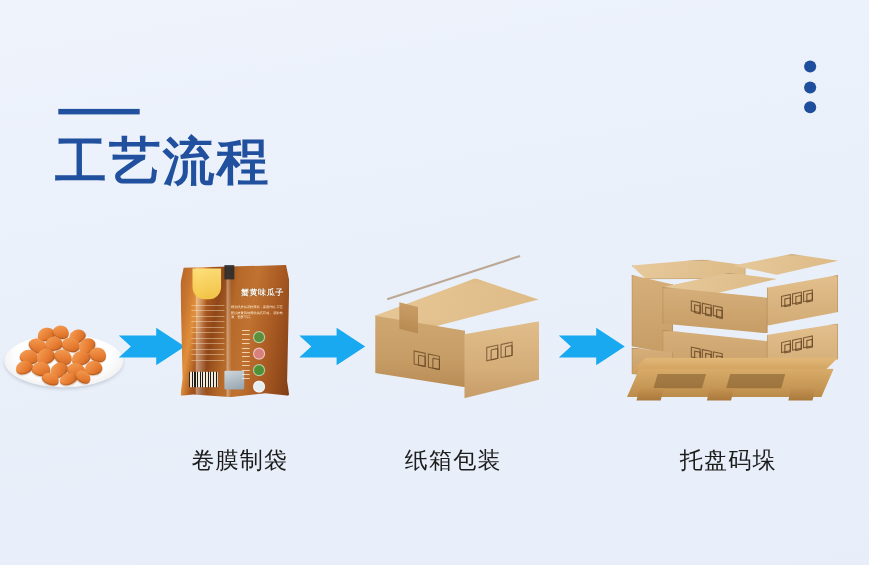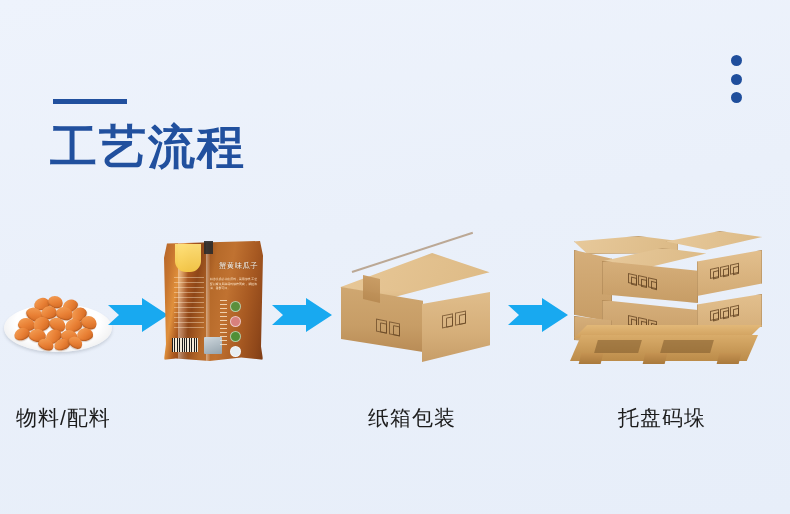--- a/index.html
+++ b/index.html
@@ -128,20 +128,21 @@
   }
   .bag-shine {
     position: absolute; left: 14%; top: 0; width: 10px; height: 100%;
     background: linear-gradient(90deg, rgba(255,255,255,.40), rgba(255,255,255,0));
   }
   .bag-title {
     position: absolute; right: 5px; top: 20px;
     font-size: 7.4px; color: #fff7ec; letter-spacing: .4px;
     text-shadow: 0 0 1px rgba(0,0,0,.5);
     white-space: nowrap;
+    font-weight: bold;
   }
   .bag-sub {
     position: absolute; right: 5px; top: 36px; width: 48px;
     font-size: 2.9px; line-height: 1.55; color: #ffe9cd; text-align: left;
   }
   .bag-icons { position: absolute; right: 22px; top: 60px; }
   .bag-icons i {
     display: block; width: 11px; height: 11px; border-radius: 50%;
     margin-bottom: 4px; border: .6px solid rgba(255,255,255,.55);
   }
@@ -404,20 +405,20 @@
       <div class="plt-deck"></div>
       <div class="plt-body"></div>
       <div class="plt-gap" style="left:26px;width:44px;transform:skewX(-16deg);"></div>
       <div class="plt-gap" style="left:92px;width:50px;transform:skewX(-16deg);"></div>
       <div class="plt-foot" style="left:10px;width:22px;transform:skewX(-14deg);"></div>
       <div class="plt-foot" style="left:74px;width:22px;transform:skewX(-14deg);"></div>
       <div class="plt-foot" style="left:148px;width:22px;transform:skewX(-14deg);"></div>
     </div>
   </div>
 
-  <div class="caption" style="left:16px;top:404px;">物料/配料</div>
-
+
+  <div class="caption" style="left:174px;top:404px;">卷膜制袋</div>
 
   <div class="caption" style="left:368px;top:404px;">纸箱包装</div>
 
   <div class="caption" style="left:618px;top:404px;">托盘码垛</div>
 
 </div>
 
 </body></html>

